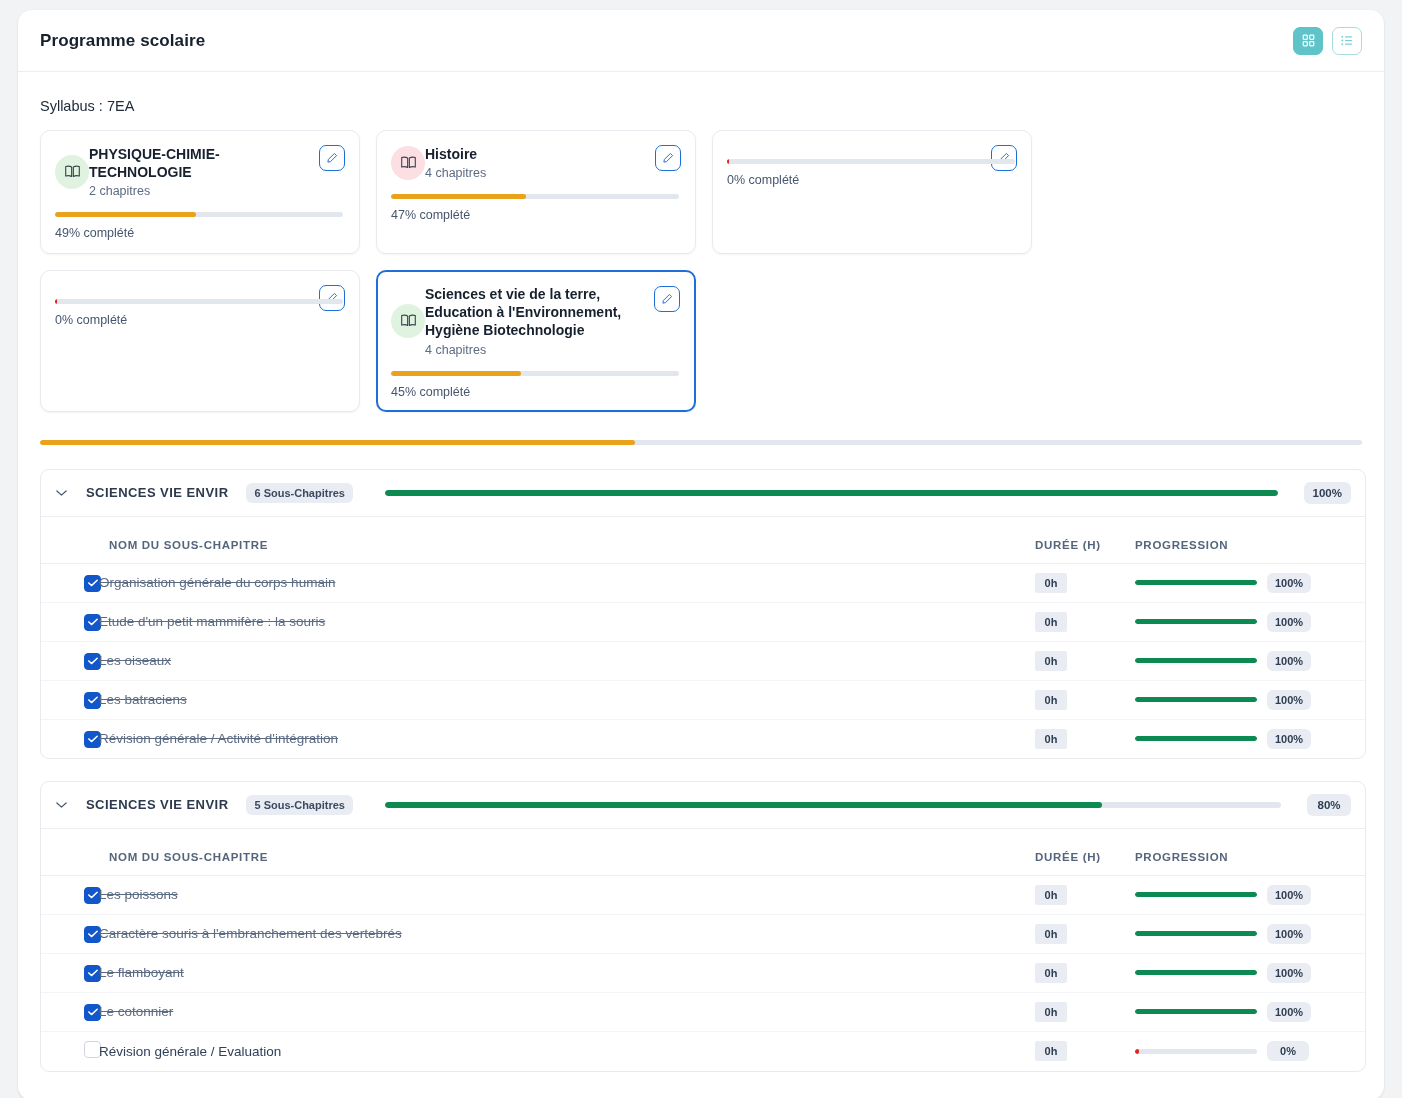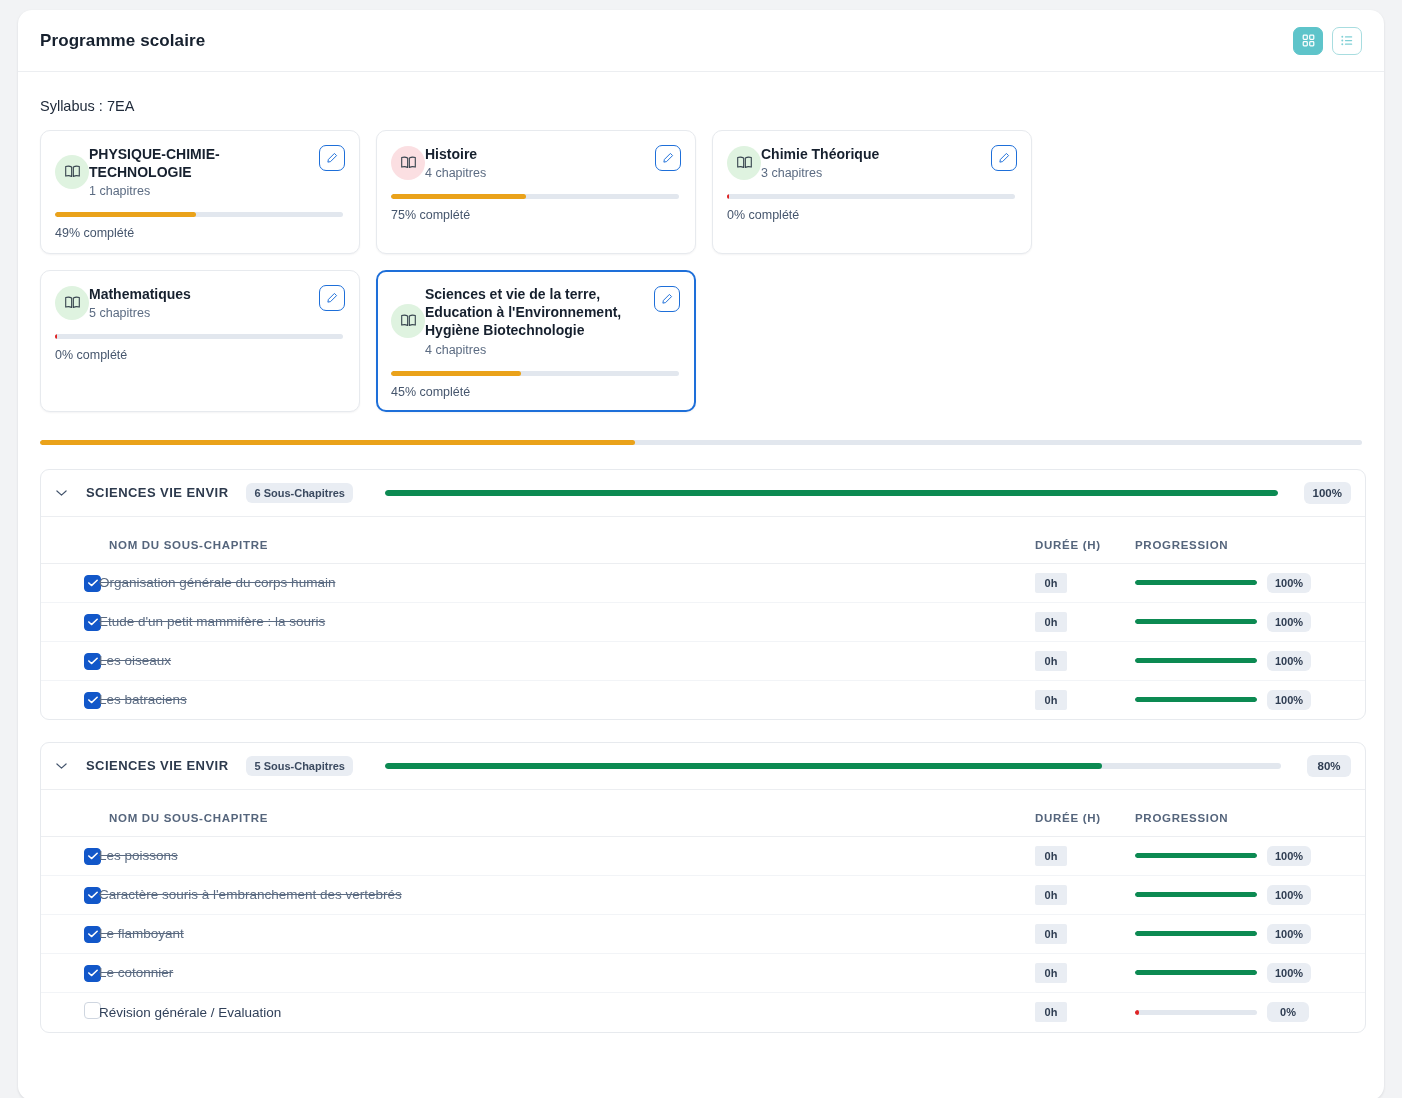--- a/index.html
+++ b/index.html
@@ -304,21 +304,21 @@
 
       <div class="subject-card">
         <div class="subject-top">
           <div class="subject-icon" style="background:#dff3e0">
             <svg width="17" height="17" viewBox="0 0 20 20">
               <path d="M2 4.2c2.4-.8 4.6-.8 7 .4v11.2c-2.4-1.2-4.6-1.2-7-.4V4.2zM18 4.2c-2.4-.8-4.6-.8-7 .4v11.2c2.4-1.2 4.6-1.2 7-.4V4.2z" fill="none" stroke="#38454f" stroke-width="1.3" stroke-linejoin="round"></path>
             </svg>
           </div>
           <div class="subject-meta">
             <div class="subject-name upper">PHYSIQUE-CHIMIE-TECHNOLOGIE</div>
-            <div class="subject-chapters">1 chapitres</div>
+            <div class="subject-chapters">2 chapitres</div>
           </div>
         </div>
         <div class="edit-btn">
           <svg width="12" height="12" viewBox="0 0 16 16">
             <path d="M11.2 1.9l2.9 2.9-8 8-3.6.7.7-3.6 8-8z" fill="none" stroke="#1e6fd9" stroke-width="1.3" stroke-linejoin="round"></path>
           </svg>
         </div>
         <div class="bar-track">
           <div class="bar-fill" style="width:49%"></div>
         </div>
@@ -338,58 +338,36 @@
           </div>
         </div>
         <div class="edit-btn">
           <svg width="12" height="12" viewBox="0 0 16 16">
             <path d="M11.2 1.9l2.9 2.9-8 8-3.6.7.7-3.6 8-8z" fill="none" stroke="#1e6fd9" stroke-width="1.3" stroke-linejoin="round"></path>
           </svg>
         </div>
         <div class="bar-track">
           <div class="bar-fill" style="width:47%"></div>
         </div>
-        <div class="subject-pct">75% complété</div>
+        <div class="subject-pct">47% complété</div>
       </div>
 
       <div class="subject-card">
-        <div class="subject-top">
-          <div class="subject-icon" style="background:#dff3e0">
-            <svg width="17" height="17" viewBox="0 0 20 20">
-              <path d="M2 4.2c2.4-.8 4.6-.8 7 .4v11.2c-2.4-1.2-4.6-1.2-7-.4V4.2zM18 4.2c-2.4-.8-4.6-.8-7 .4v11.2c2.4-1.2 4.6-1.2 7-.4V4.2z" fill="none" stroke="#38454f" stroke-width="1.3" stroke-linejoin="round"></path>
-            </svg>
-          </div>
-          <div class="subject-meta">
-            <div class="subject-name">Chimie Théorique</div>
-            <div class="subject-chapters">3 chapitres</div>
-          </div>
-        </div>
         <div class="edit-btn">
           <svg width="12" height="12" viewBox="0 0 16 16">
             <path d="M11.2 1.9l2.9 2.9-8 8-3.6.7.7-3.6 8-8z" fill="none" stroke="#1e6fd9" stroke-width="1.3" stroke-linejoin="round"></path>
           </svg>
         </div>
         <div class="bar-track">
           <div class="bar-fill zero" style="width:0.7%"></div>
         </div>
         <div class="subject-pct">0% complété</div>
       </div>
 
       <div class="subject-card">
-        <div class="subject-top">
-          <div class="subject-icon" style="background:#dff3e0">
-            <svg width="17" height="17" viewBox="0 0 20 20">
-              <path d="M2 4.2c2.4-.8 4.6-.8 7 .4v11.2c-2.4-1.2-4.6-1.2-7-.4V4.2zM18 4.2c-2.4-.8-4.6-.8-7 .4v11.2c2.4-1.2 4.6-1.2 7-.4V4.2z" fill="none" stroke="#38454f" stroke-width="1.3" stroke-linejoin="round"></path>
-            </svg>
-          </div>
-          <div class="subject-meta">
-            <div class="subject-name">Mathematiques</div>
-            <div class="subject-chapters">5 chapitres</div>
-          </div>
-        </div>
         <div class="edit-btn">
           <svg width="12" height="12" viewBox="0 0 16 16">
             <path d="M11.2 1.9l2.9 2.9-8 8-3.6.7.7-3.6 8-8z" fill="none" stroke="#1e6fd9" stroke-width="1.3" stroke-linejoin="round"></path>
           </svg>
         </div>
         <div class="bar-track">
           <div class="bar-fill zero" style="width:0.7%"></div>
         </div>
         <div class="subject-pct">0% complété</div>
       </div>
@@ -527,20 +505,39 @@
               <td><span class="dur-badge">0h</span></td>
               <td>
                 <div class="row-prog">
                   <span class="row-track">
                       <span class="row-fill" style="width:100%;display:block"></span>
                     </span>
                   <span class="row-pct">100%</span>
                 </div>
               </td>
             </tr>
+            <tr>
+              <td>
+                <span class="cb checked">
+                  <svg width="10" height="8" viewBox="0 0 12 9">
+                      <path d="M1 4.4l3.2 3.2L11 1.2" fill="none" stroke="#fff" stroke-width="1.8" stroke-linecap="round" stroke-linejoin="round"></path>
+                    </svg>
+                </span>
+              </td>
+              <td class="sub-name done">Révision générale / Activité d'intégration</td>
+              <td><span class="dur-badge">0h</span></td>
+              <td>
+                <div class="row-prog">
+                  <span class="row-track">
+                      <span class="row-fill" style="width:100%;display:block"></span>
+                    </span>
+                  <span class="row-pct">100%</span>
+                </div>
+              </td>
+            </tr>
           </tbody>
         </table>
       </div>
 
       <div class="section">
         <div class="section-header">
           <span class="chevron">
             <svg width="11" height="8" viewBox="0 0 12 8">
                 <path d="M1 1.8L6 6.3l5-4.5" fill="none" stroke="#44556d" stroke-width="1.3" stroke-linecap="round" stroke-linejoin="round"></path>
               </svg>

